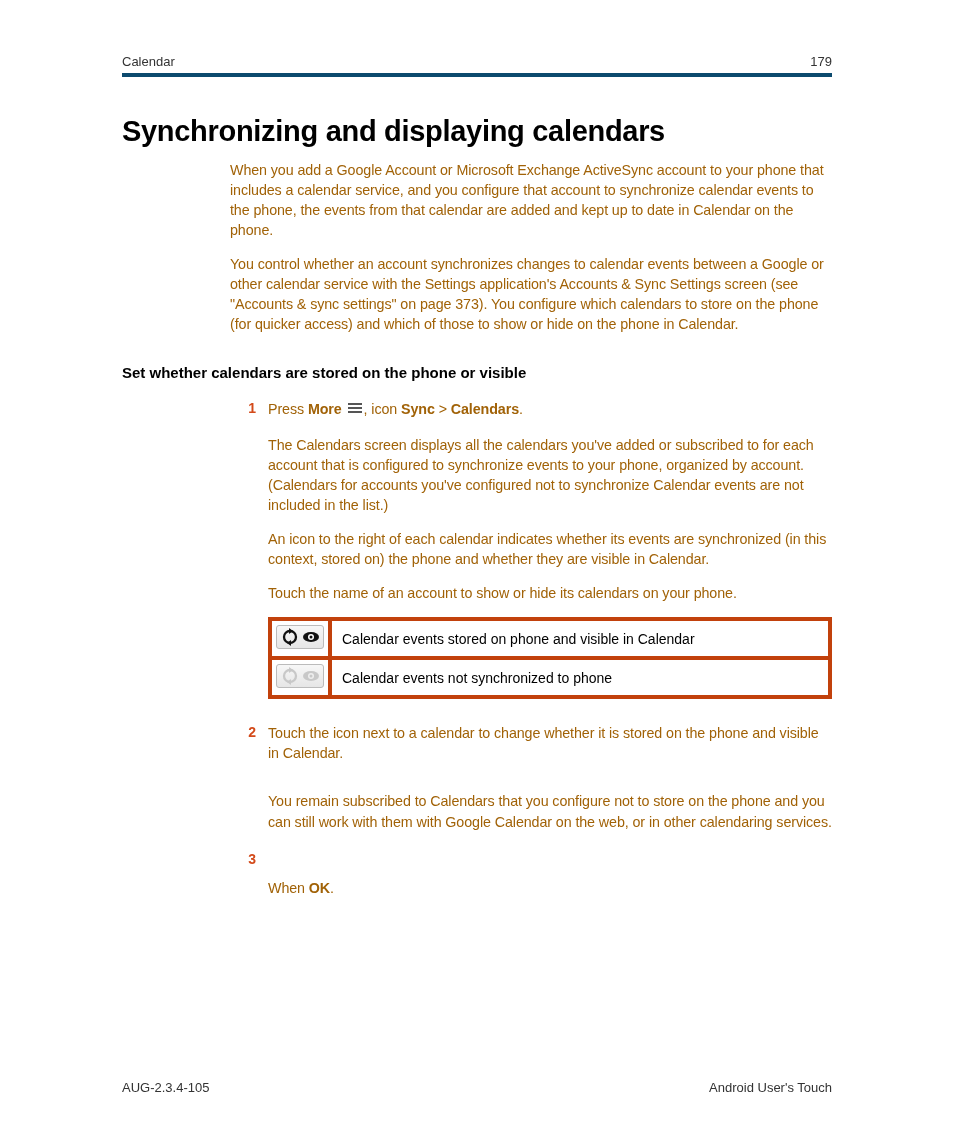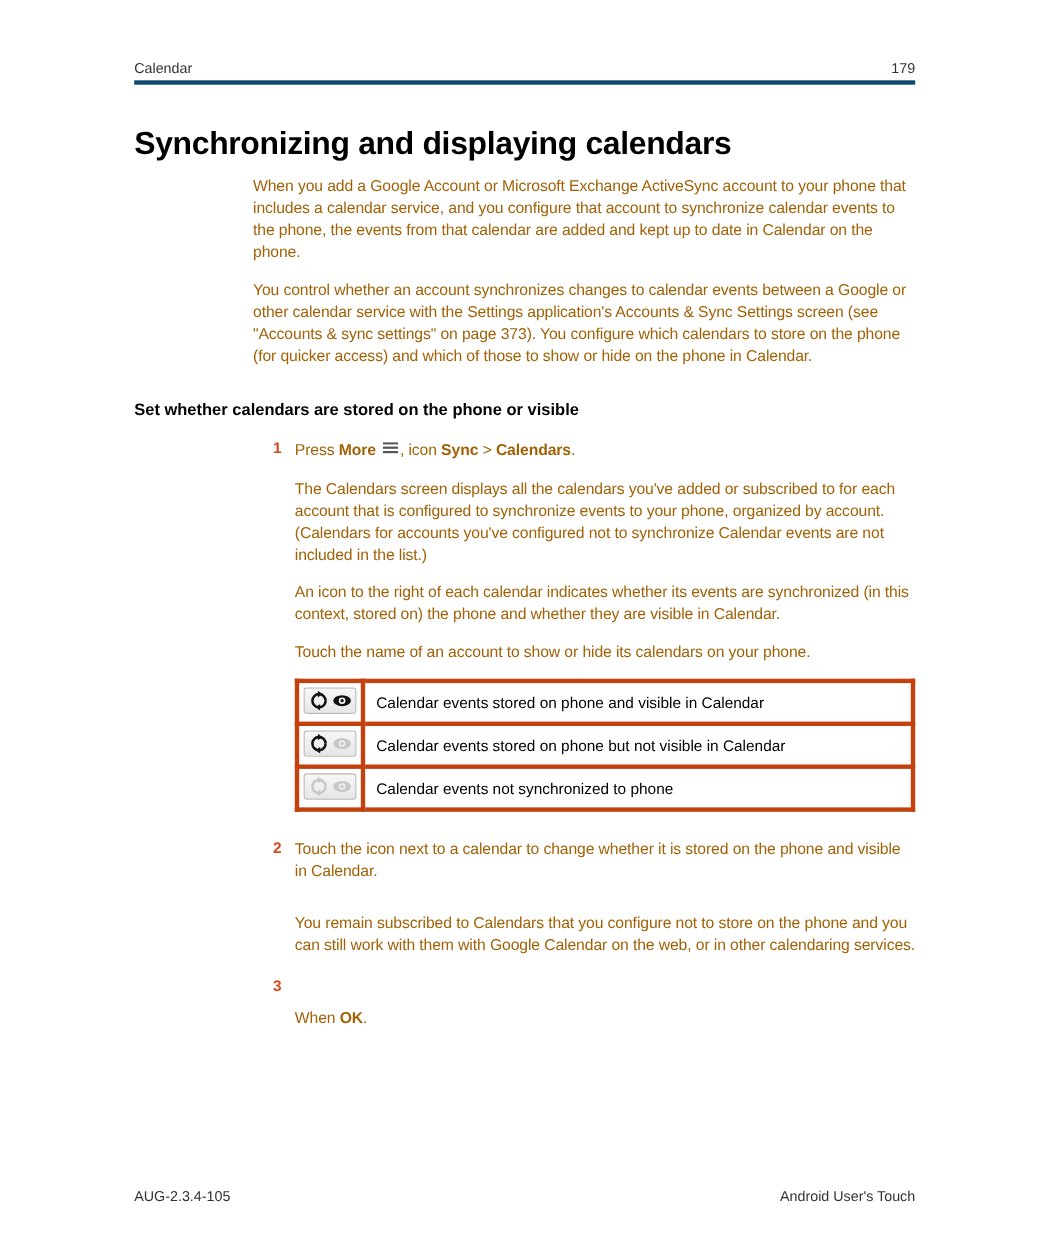--- a/index.html
+++ b/index.html
@@ -170,38 +170,20 @@
                       <circle cx="10" cy="9" r="1.5" fill="#111"></circle>
                     </svg>
               </span>
             </td>
             <td>Calendar events stored on phone and visible in Calendar</td>
           </tr>
           <tr>
             <td class="icon-cell">
               <span class="btn-icon">
                 <svg class="sync" width="18" height="18" viewBox="0 0 18 18">
-                      <path d="M9 3 A6 6 0 1 0 15 9" fill="none" stroke="#111" stroke-width="2.3"></path>
-                      <path d="M9 3 A6 6 0 0 1 15 9" fill="none" stroke="#111" stroke-width="2.3"></path>
-                      <polygon points="8,0 12,3 8,6" fill="#111"></polygon>
-                      <polygon points="10,18 6,15 10,12" fill="#111"></polygon>
-                    </svg>
-                <svg class="eye" width="20" height="18" viewBox="0 0 20 18">
-                      <ellipse cx="10" cy="9" rx="8" ry="5" fill="#c8c8c8"></ellipse>
-                      <circle cx="10" cy="9" r="3" fill="#eee"></circle>
-                      <circle cx="10" cy="9" r="1.5" fill="#c8c8c8"></circle>
-                    </svg>
-              </span>
-            </td>
-            <td>Calendar events stored on phone but not visible in Calendar</td>
-          </tr>
-          <tr>
-            <td class="icon-cell">
-              <span class="btn-icon">
-                <svg class="sync" width="18" height="18" viewBox="0 0 18 18">
                       <path d="M9 3 A6 6 0 1 0 15 9" fill="none" stroke="#c8c8c8" stroke-width="2.3"></path>
                       <path d="M9 3 A6 6 0 0 1 15 9" fill="none" stroke="#c8c8c8" stroke-width="2.3"></path>
                       <polygon points="8,0 12,3 8,6" fill="#c8c8c8"></polygon>
                       <polygon points="10,18 6,15 10,12" fill="#c8c8c8"></polygon>
                     </svg>
                 <svg class="eye" width="20" height="18" viewBox="0 0 20 18">
                       <ellipse cx="10" cy="9" rx="8" ry="5" fill="#c8c8c8"></ellipse>
                       <circle cx="10" cy="9" r="3" fill="#eee"></circle>
                       <circle cx="10" cy="9" r="1.5" fill="#c8c8c8"></circle>
                     </svg>

